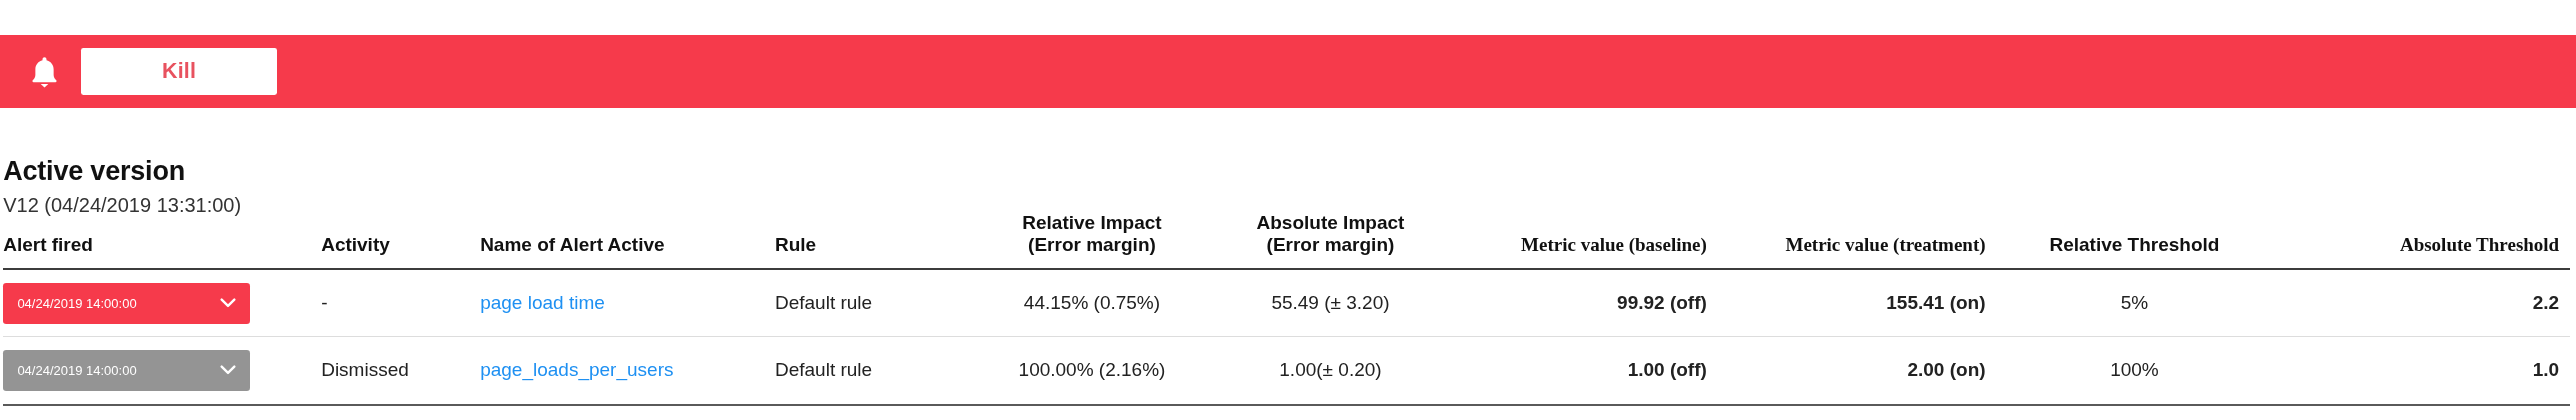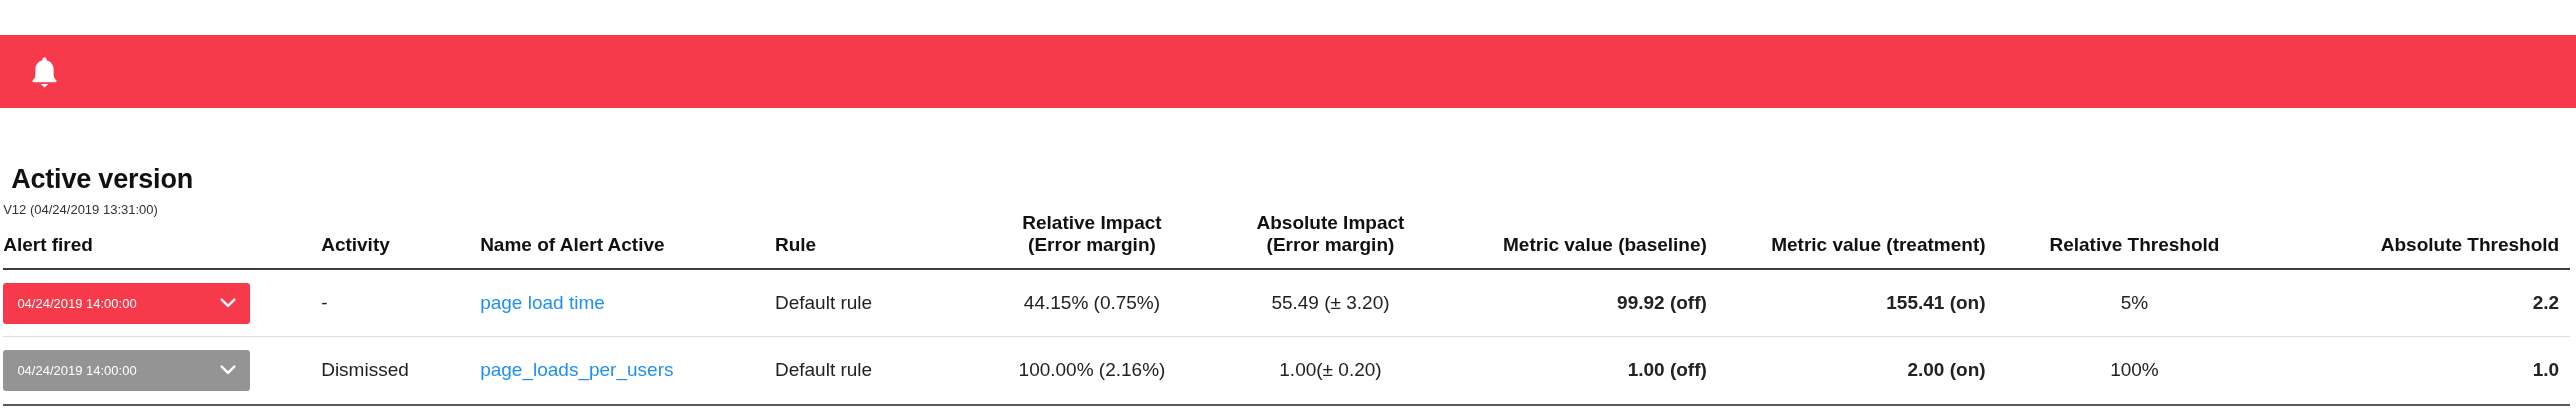--- a/index.html
+++ b/index.html
@@ -72,27 +72,27 @@
   .heading-block {
     position: absolute;
     left: 3.2px;
     top: 157px;
   }
   .page-title {
     font-size: 27px;
     font-weight: bold;
     color: #111111;
     line-height: 1.1;
-    margin: 8px;
+    margin: 0;
     letter-spacing: -0.2px;
   }
   .version-line {
-    font-size: 13px;
+    font-size: 20px;
     color: #333333;
-    margin-top: 0;
+    margin-top: 7px;
     line-height: 1.1;
   }
 
   
   .alerts-table {
     position: absolute;
     left: 3.2px;
     top: 212px;
     width: 2567px;
     border-collapse: collapse;
@@ -126,21 +126,21 @@
   .col-rule          { width: 202px; }
   .col-relimp        { width: 237px; }
   .col-absimp        { width: 237px; }
   .col-mbaseline     { width: 261px; }
   .col-mtreatment    { width: 277px; }
   .col-relthresh     { width: 285px; }
   .col-absthresh     { width: 285px; }
 
   .th-left   { text-align: left; }
   .th-center { text-align: center; }
-  .th-right  { text-align: right; }
+  .th-right  { text-align: right; font-family: Liberation Serif, serif; }
 
   .td-left   { text-align: left; }
   .td-center { text-align: center; }
   .td-right  { text-align: right; font-weight: bold; }
 
   
   .date-badge {
     display: inline-flex;
     align-items: center;
     justify-content: space-between;
@@ -176,20 +176,21 @@
 </head>
 <body>
 
 <div class="alert-bar">
   <span class="bell-icon">
     <svg width="27" height="32" viewBox="0 0 34 40" aria-hidden="true">
       <path fill="#ffffff" d="M17 1.5c1.4 0 2.5 1.1 2.5 2.5v1.3c5.2 1.1 9 5.7 9 11.2v7.1c0 2.4 1 4.6 2.7 6.2l.6.6c.4.4.5 1 .3 1.5-.2.5-.7.9-1.3.9H3.2c-.6 0-1.1-.4-1.3-.9-.2-.5-.1-1.1.3-1.5l.6-.6c1.7-1.6 2.7-3.8 2.7-6.2v-7.1c0-5.5 3.8-10.1 9-11.2V4c0-1.4 1.1-2.5 2.5-2.5z"></path>
       <path fill="#ffffff" d="M12.2 35.2h9.6L17 39.4z"></path>
     </svg>
   </span>
+  <button class="kill-button">Kill</button>
 </div>
 
 <div class="heading-block">
   <div class="page-title">Active version</div>
   <div class="version-line">V12 (04/24/2019 13:31:00)</div>
 </div>
 
 <table class="alerts-table">
   <colgroup>
     <col class="col-alert-fired">

